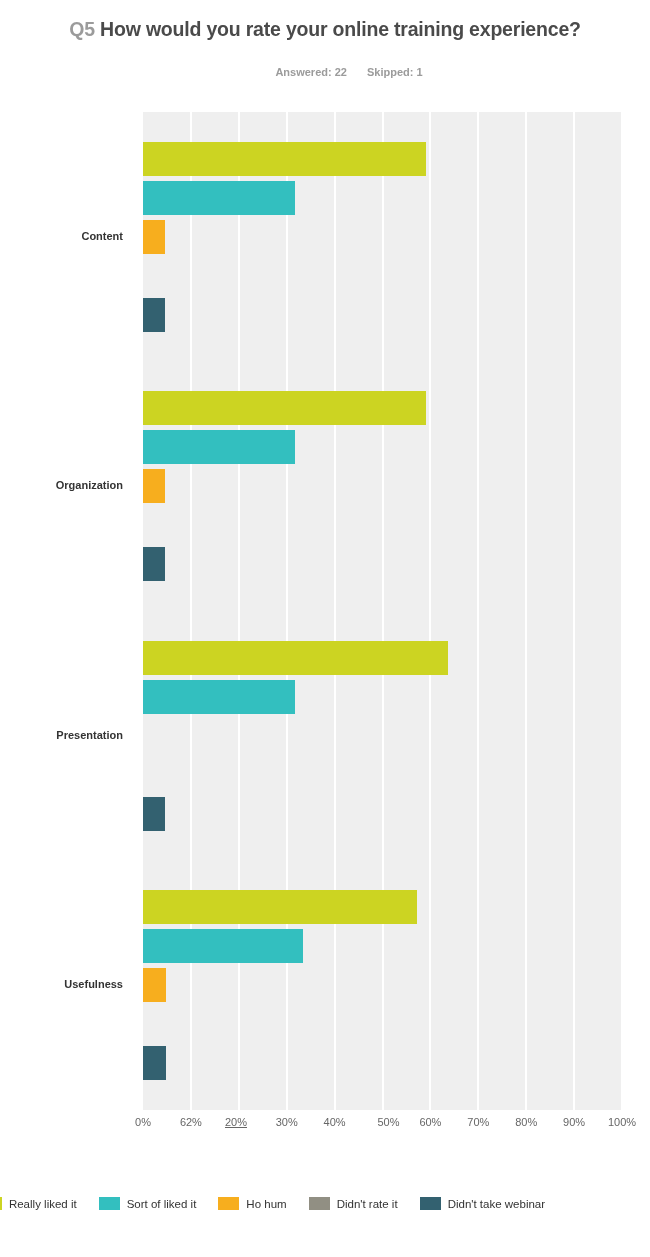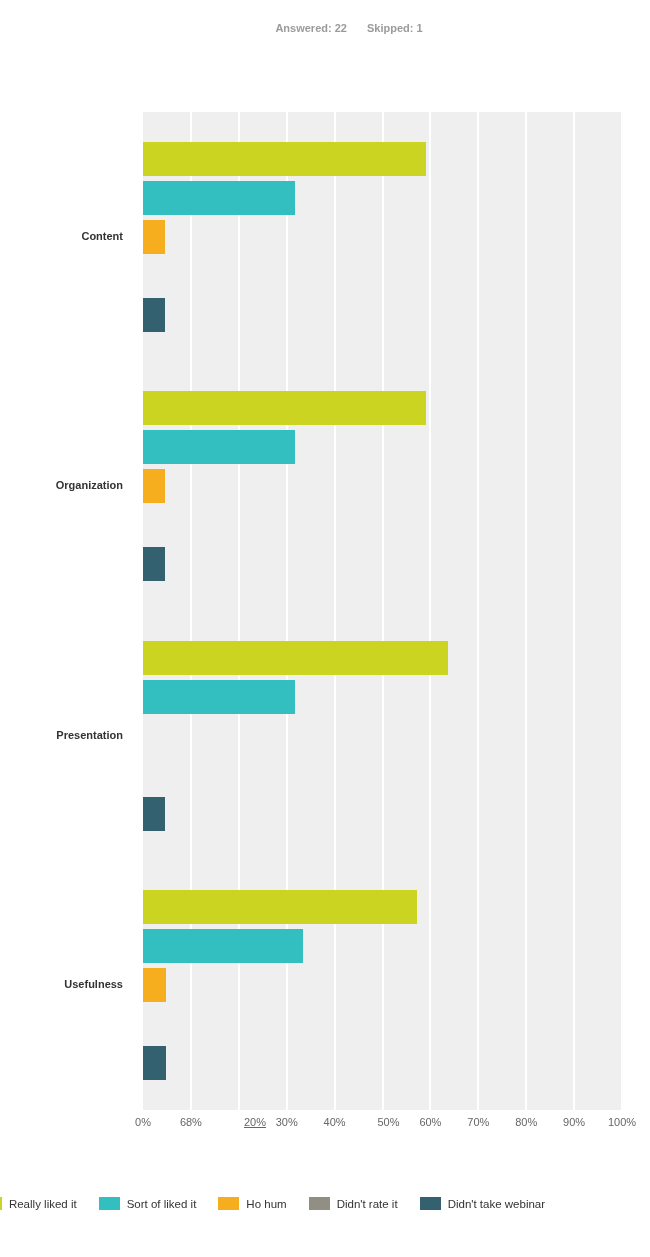--- a/index.html
+++ b/index.html
@@ -32,21 +32,21 @@
     color: #4a4a4a;
     line-height: 25px;
     margin: 0 60px;
     letter-spacing: -0.2px;
   }
   .q-number {
     color: #9b9b9b;
     font-weight: bold;
   }
   .chart-subtitle {
-    margin-top: 5px;
+    margin-top: 24px;
     font-size: 11px;
     font-weight: bold;
     color: #9b9b9b;
     padding-left: 48px;
   }
   .chart-subtitle .sub-skipped { margin-left: 17px; }
   .plot {
     position: absolute;
     left: 143px;
     top: 112px;
@@ -151,20 +151,24 @@
     color: #333333;
     white-space: nowrap;
   }
 </style>
 </head>
 <body>
 
 <div class="chart-card">
 
   <div class="chart-header">
+    <div class="chart-title">
+      <span class="q-number">Q5</span>
+      <span>How would you rate your online training experience?</span>
+    </div>
     <div class="chart-subtitle">
       <span class="sub-answered">Answered: 22</span>
       <span class="sub-skipped">Skipped: 1</span>
     </div>
   </div>
 
   <div class="axis-left-line"></div>
   <div class="plot" id="plot">
       <div class="gridline" style="left: 46.9px;"></div>
       <div class="gridline" style="left: 94.8px;"></div>
@@ -206,22 +210,22 @@
       </div>
     </div>
   <div class="cat-labels" id="cat-labels">
       <div class="cat-label" style="top: 117.75px;">Content</div>
       <div class="cat-label" style="top: 367.25px;">Organization</div>
       <div class="cat-label" style="top: 616.75px;">Presentation</div>
       <div class="cat-label" style="top: 866.25px;">Usefulness</div>
     </div>
   <div class="xaxis" id="xaxis">
       <div class="xtick" style="left: 143px;">0%</div>
-      <div class="xtick" style="left: 190.9px;">68%</div>
-      <div class="xtick" style="left: 255px; text-decoration: underline;">20%</div>
+      <div class="xtick" style="left: 190.9px;">62%</div>
+      <div class="xtick" style="left: 236px; text-decoration: underline;">20%</div>
       <div class="xtick" style="left: 286.7px; text-align: right;">30%</div>
       <div class="xtick" style="left: 334.6px;">40%</div>
       <div class="xtick" style="left: 382.5px; padding-left: 12px;">50%</div>
       <div class="xtick" style="left: 430.4px;">60%</div>
       <div class="xtick" style="left: 478.3px;">70%</div>
       <div class="xtick" style="left: 526.2px;">80%</div>
       <div class="xtick" style="left: 574.1px;">90%</div>
       <div class="xtick" style="left: 622px;">100%</div>
     </div>
 

